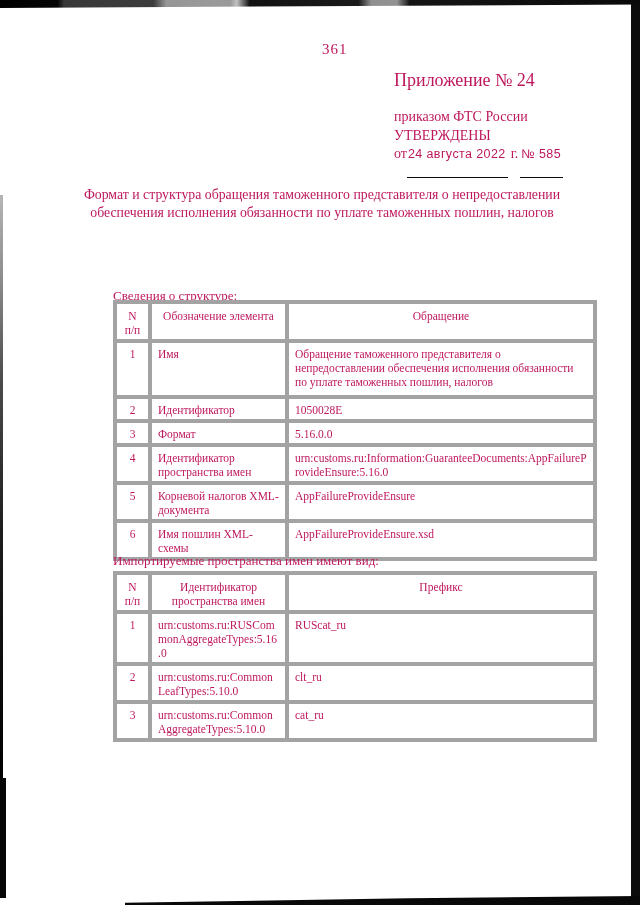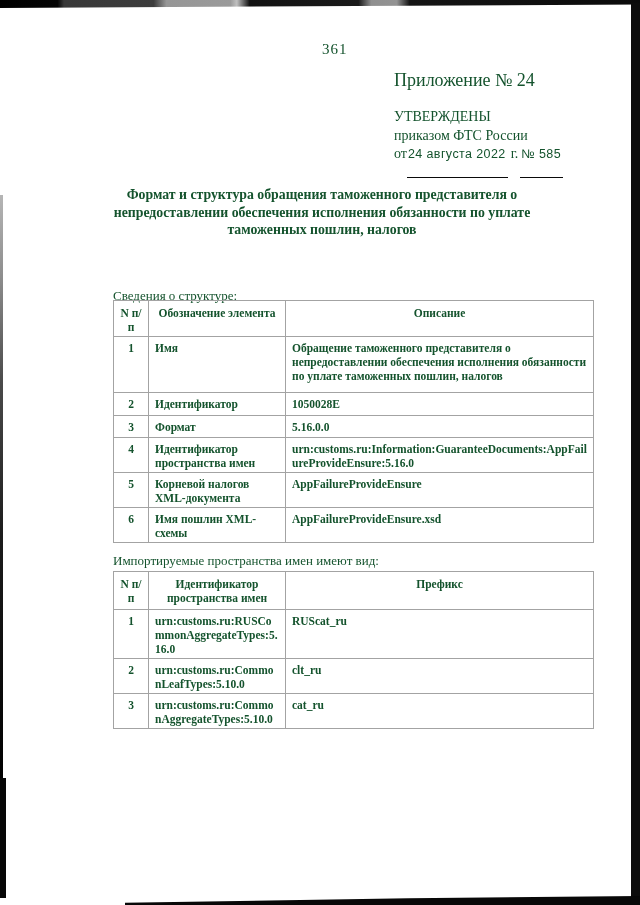--- a/index.html
+++ b/index.html
@@ -1,21 +1,21 @@
 <!DOCTYPE html>
 <html><head>
 <meta charset="utf-8">
 <style>
   html,body{margin:0;padding:0;background:#fff;}
   .page{
     position:relative;
     width:640px;height:905px;
     background:#fff;
     font-family:"Liberation Serif","DejaVu Serif",serif;
-    color:#14532d;
+    color:#be185d;
     overflow:hidden;
   }
   
   .scan-top{
     position:absolute;top:0;left:0;width:640px;height:8px;
     background:linear-gradient(90deg,#000 0%,#050505 9%,#383838 10%,#3c3c3c 24%,#969696 26%,#9a9a9a 36%,#c0c0c0 37%,#121212 39%,#1a1a1a 56%,#8f8f8f 58%,#939393 62%,#151515 64%,#0a0a0a 100%);
     clip-path:polygon(0 0,100% 0,100% 55%,0 100%);
   }
   .scan-right{position:absolute;top:3px;left:631px;width:9px;height:902px;background:#0c0c0c;}
   .scan-bottom{
@@ -36,42 +36,42 @@
   .fill-in{
     font-family:"Liberation Sans","DejaVu Sans",sans-serif;
     font-size:12.5px;letter-spacing:.4px;
     border-bottom:1.3px solid #0a0a0a;
     padding:0 2px 16px 1px;
   }
   .mid{margin:0 2px 0 3px;}
 
   .title{
     position:absolute;left:80px;top:186px;width:484px;margin:0;
-    font-size:13.8px;font-weight:bold;text-align:center;line-height:17.5px;
+    font-size:13.8px;font-weight:normal;text-align:center;line-height:17.5px;
   }
 
   .sec-label{position:absolute;left:113px;font-size:13px;}
   .s1{top:288px;}
   .s2{top:553px;}
 
   
   table{
     position:absolute;left:113px;width:480px;
     border-collapse:collapse;table-layout:fixed;
     font-size:11.5px;line-height:14px;
   }
   .t1{top:300px;}
   .t2{top:571px;}
   th,td{
-    border:1px solid #a3a3a3;
+    border:4px solid #a3a3a3;
     vertical-align:top;
     padding:4px 6px 2px 6px;
     overflow-wrap:break-word;
     word-wrap:break-word;
-    font-weight:bold;
+    font-weight:normal;
   }
   table{border:1.5px solid #1e1e1e;}
   th{text-align:center;padding-top:5px;}
   td.num{text-align:center;}
   
   .t1 tr.hr{height:33px}
   .t1 tr.r0{height:56px}
   .t1 tr.r1{height:23px}
   .t1 tr.r2{height:22px}
   .t1 tr.r3{height:34px}
@@ -91,40 +91,40 @@
   <div class="scan-right"></div>
   <div class="scan-bottom"></div>
   <div class="scan-left"></div>
   <div class="scan-left2"></div>
 
   <div class="page-number">361</div>
 
   <div class="appendix">Приложение № 24</div>
 
   <div class="approved">
+    <div>приказом ФТС России</div>
     <div>УТВЕРЖДЕНЫ</div>
-    <div>приказом ФТС России</div>
     <div class="order-line"><span>от</span><span class="fill-in">24 августа 2022</span><span class="mid">г.</span><span class="fill-in">№ 585</span></div>
   </div>
 
   <h1 class="title">Формат и структура обращения таможенного представителя о непредоставлении обеспечения исполнения обязанности по уплате таможенных пошлин, налогов</h1>
 
   <div class="sec-label s1">Сведения о структуре:</div>
 
   <table class="t1">
     <colgroup>
         <col style="width:35px">
         <col style="width:137px">
         <col style="width:308px">
       </colgroup>
     <tbody>
       <tr class="hr">
         <th>N п/п</th>
         <th>Обозначение элемента</th>
-        <th>Описание</th>
+        <th>Обращение</th>
       </tr>
       <tr class="r0">
         <td class="num">1</td>
         <td>Имя</td>
         <td>Обращение таможенного представителя о непредоставлении обеспечения исполнения обязанности по уплате таможенных пошлин, налогов</td>
       </tr>
       <tr class="r1">
         <td class="num">2</td>
         <td>Идентификатор</td>
         <td>1050028E</td>

